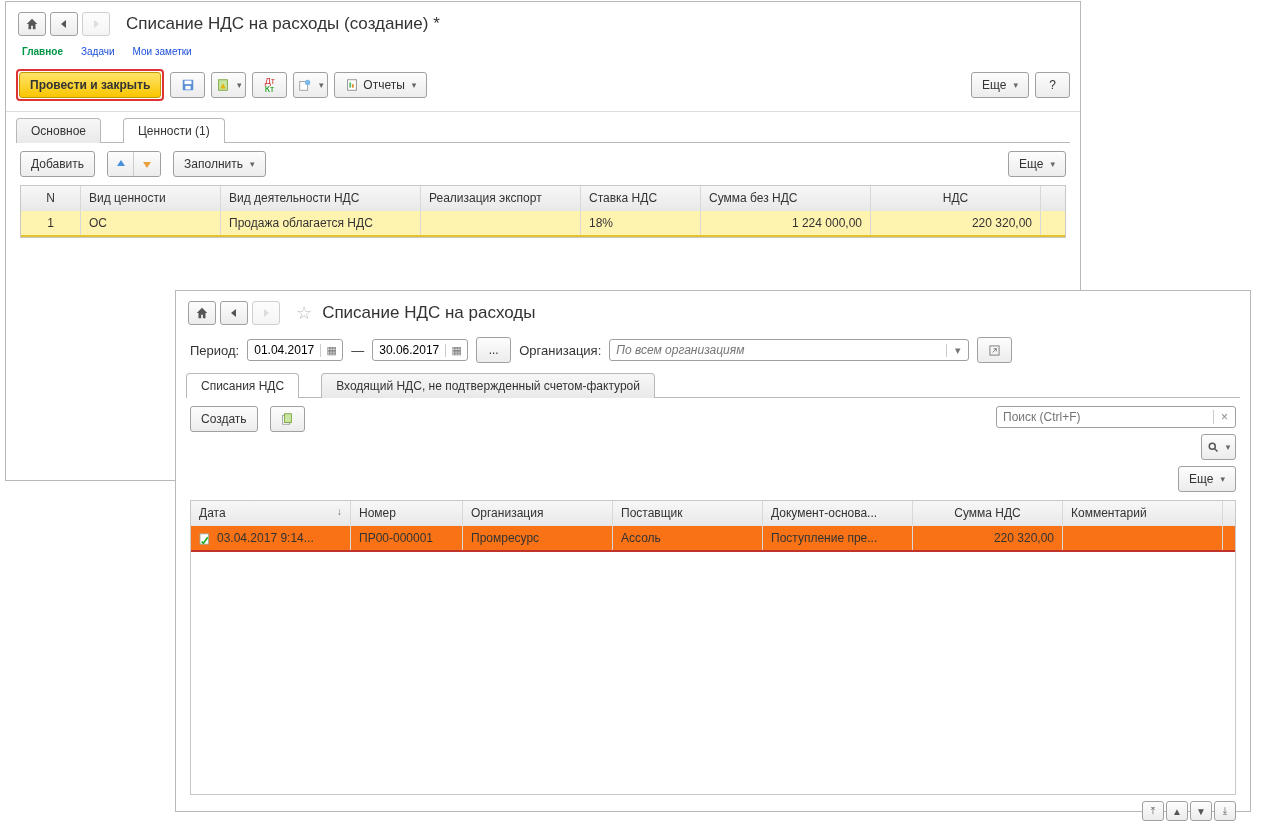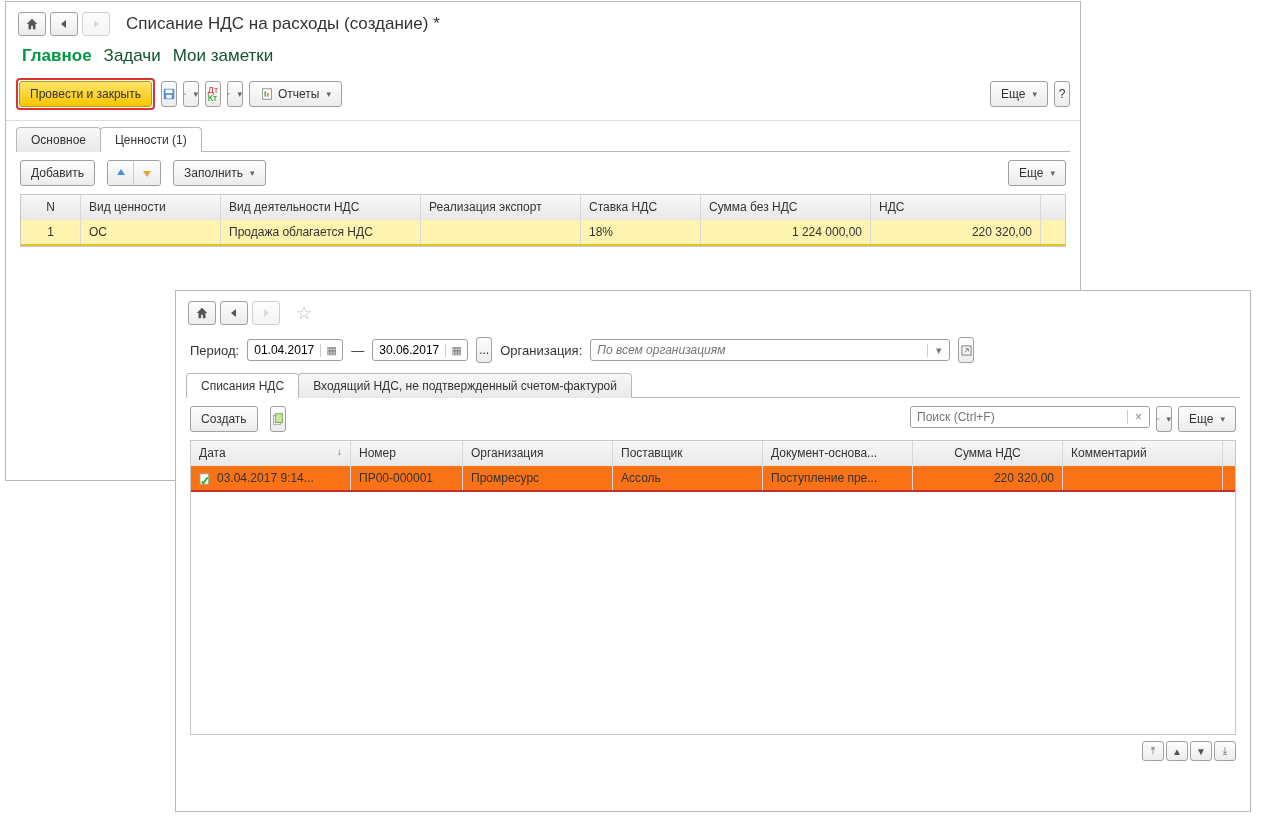--- a/index.html
+++ b/index.html
@@ -37,25 +37,25 @@
     justify-content: center;
     cursor: pointer;
     font-size: 12px;
     color: #555;
   }
   .icon-btn.disabled { opacity: .5; cursor: default; }
   .title-text { font-size: 17px; font-weight: normal; color: #333; }
 
   .nav-tabs {
     display: flex;
-    gap: 12px;
+    gap: 18px;
     padding: 4px 16px 8px 16px;
-    font-size: 17px;
-  }
-  .nav-tab { color: #14532d; cursor:pointer; }
+    font-size: 10px;
+  }
+  .nav-tab { color: #1d4ed8; cursor:pointer; }
   .nav-tab.active { color: #009646; font-weight: bold; }
 
   .toolbar {
     display:flex;
     align-items:center;
     padding: 4px 10px 10px 10px;
     gap:6px;
     border-bottom: 1px solid #ddd;
   }
   .toolbar .spacer { flex:1; }
@@ -67,28 +67,29 @@
     padding: 0 10px;
     display: inline-flex;
     align-items: center;
     cursor:pointer;
     font-size: 12px;
     gap:4px;
   }
   .btn.primary {
     background: linear-gradient(#ffe36b,#f9c600);
     border-color: #c59900;
-    font-weight: normal;
-  }
-  .btn.square { width:16px; padding:0; justify-content:center; }
+    font-weight: bold;
+  }
+  .btn.square { width:35px; padding:0; justify-content:center; }
   .dropdown-caret::after { content:" ▾"; font-size:9px; color:#666; margin-left:3px;}
 
   .sub-tabs {
     display:flex;
     margin: 6px 10px 0 10px;
+    gap: 23px;
   }
   .sub-tab {
     border:1px solid #b8b8b8;
     border-bottom:none;
     padding:5px 14px;
     margin-right:-1px;
     background: linear-gradient(#f7f7f7,#e9e9e9);
     border-radius:4px 4px 0 0;
     cursor:pointer;
     font-size:12px;
@@ -147,21 +148,21 @@
   .field input {
     border:none; outline:none; font-size:12px; padding:0 6px; background:transparent;
     width:72px;
   }
   .field .cal { border-left:1px solid #ccc; width:22px; text-align:center; font-size:11px; cursor:pointer; color:#777;}
   .org-select { flex: 0 0 360px; display:flex; }
   .org-select input { flex:1; width:auto; color:#aaa; font-style:italic;}
   .mini { width:22px; justify-content:center; padding:0;}
 
   .search-wrap {
-    display:flex; align-items:flex-start; gap:6px; margin-left:auto;
+    display:flex; align-items:flex-end; gap:6px; margin-left:auto;flex-direction:column;
   }
   .search-field { width:240px; display:flex; }
   .search-field input { flex:1; width:auto; color:#999; }
   .search-field .clear { border-left:1px solid #ccc; width:22px; text-align:center; cursor:pointer; color:#888;}
 
   
   .table2-body { height:270px; overflow:auto; margin:0 14px; border:1px solid #c8c8c8; border-top:none;}
   .w2-c1{width:160px}
   .w2-c2{width:112px}
   .w2-c3{width:150px}
@@ -276,21 +277,21 @@
   </div>
 
   <div class="table">
     <div class="thead">
       <div class="th w1-c1">N</div>
       <div class="th w1-c2">Вид ценности</div>
       <div class="th w1-c3">Вид деятельности НДС</div>
       <div class="th w1-c4">Реализация экспорт</div>
       <div class="th w1-c5">Ставка НДС</div>
       <div class="th w1-c6" style="text-align:left">Сумма без НДС</div>
-      <div class="th w1-c7" style="text-align:left">НДС</div>
+      <div class="th w1-c7" style="text-align:center">НДС</div>
     </div>
     <div class="row selected">
       <div class="td w1-c1">1</div>
       <div class="td w1-c2">ОС</div>
       <div class="td w1-c3">Продажа облагается НДС</div>
       <div class="td w1-c4"></div>
       <div class="td w1-c5">18%</div>
       <div class="td w1-c6">1 224 000,00</div>
       <div class="td w1-c7">220 320,00</div>
     </div>
@@ -311,20 +312,21 @@
             <path d="M8 2 3 6l5 4z" fill="#555"></path>
           </svg>
       </div>
       <div class="icon-btn disabled">
         <svg width="12" height="12" viewBox="0 0 12 12">
             <path d="M4 2 9 6l-5 4z" fill="#bbb"></path>
           </svg>
       </div>
     </div>
     <span style="font-size:18px;color:#bbb;margin-right:4px;cursor:pointer">☆</span>
+    <span class="title-text">Списание НДС на расходы</span>
   </div>
 
   <div class="period-bar">
     <span>Период:</span>
     <div class="field">
       <input value="01.04.2017" style="">
       <span class="cal">▦</span>
     </div>
     <span>—</span>
     <div class="field">

